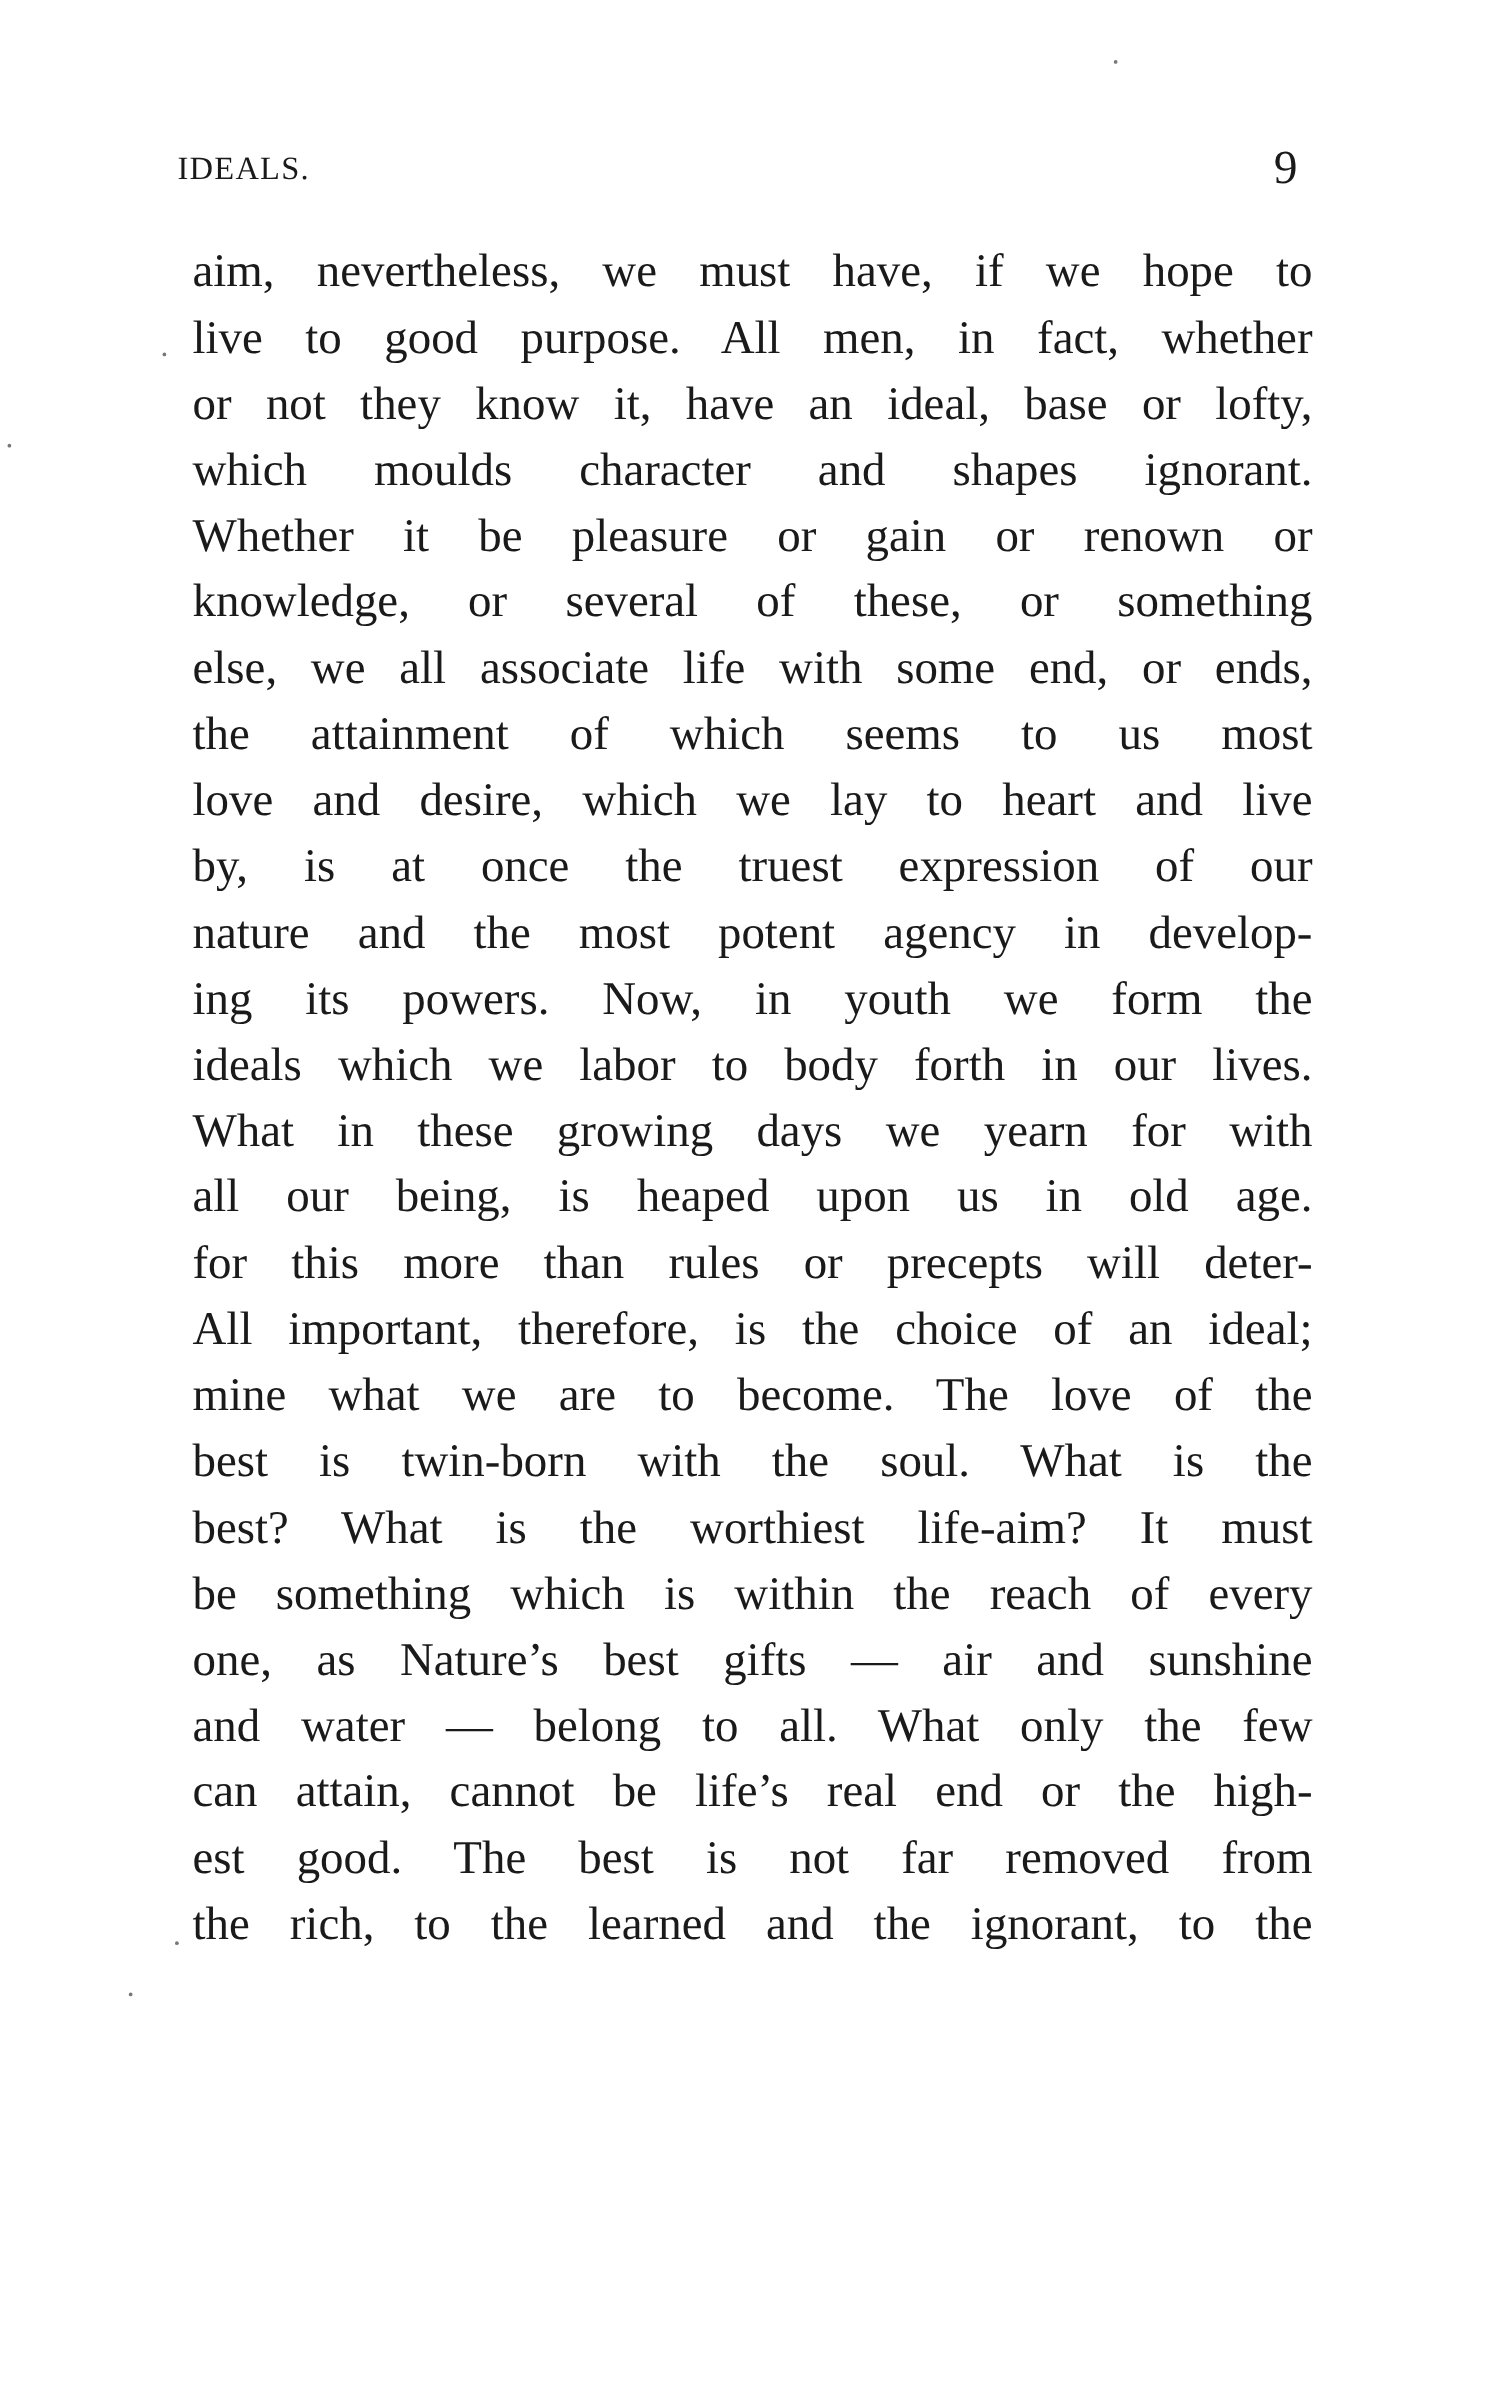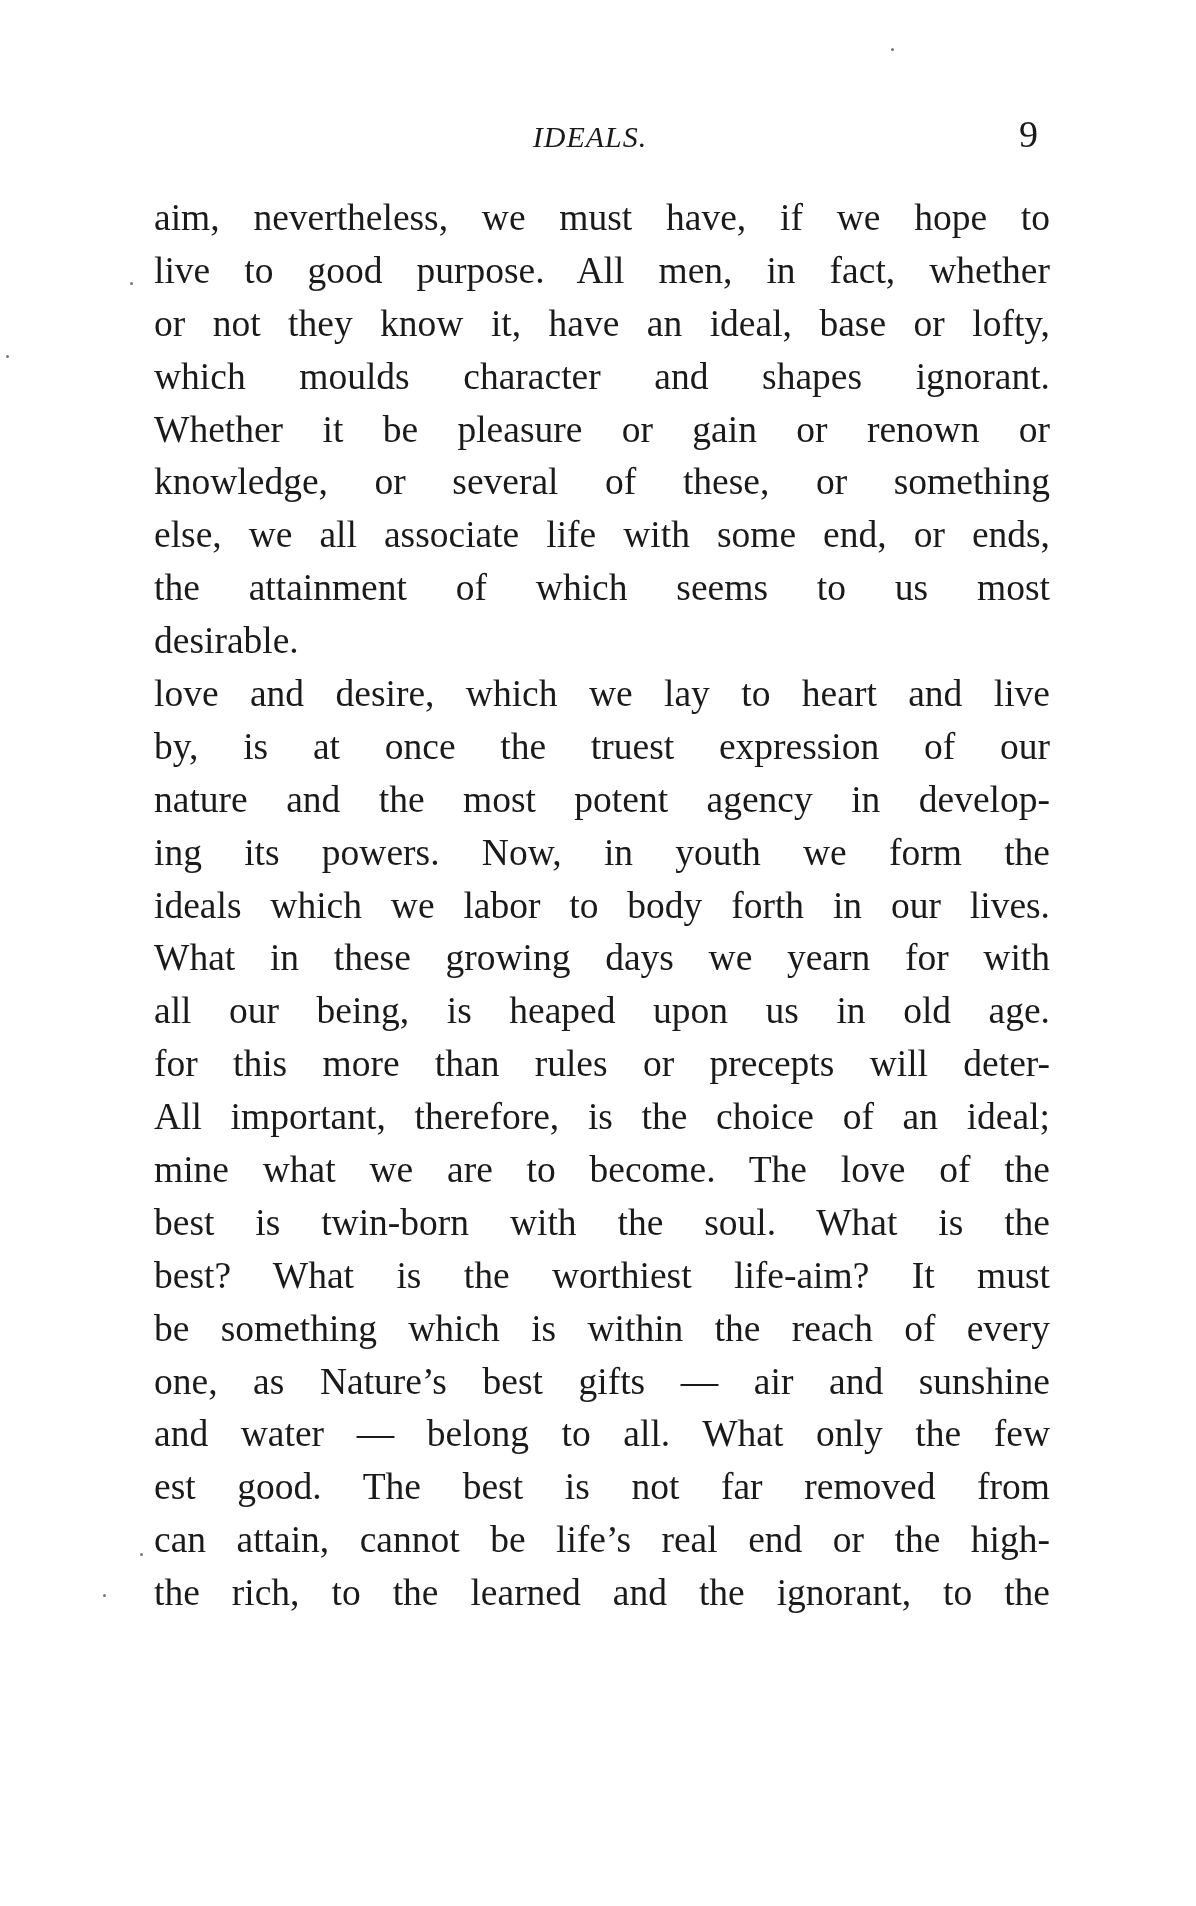--- a/index.html
+++ b/index.html
@@ -1,20 +1,20 @@
 <!DOCTYPE html>
 <html><head>
 <meta charset="utf-8">
 <style>
   html, body { margin: 0; padding: 0; background: #ffffff; }
   body { width: 1196px; height: 1906px; position: relative; overflow: hidden;
          font-family: "Liberation Serif", "DejaVu Serif", serif; color: #1a1a1a; }
   .header { position: absolute; top: 112px; left: 142px; width: 896px; height: 50px; }
-  .running-title { position: absolute; left: 0; right: 0; text-align: center;
-         font-style: italic; font-size: 30px; letter-spacing: 1px; top: 8px; }
+  .running-title { position: absolute; left: 0; right: 0; text-align: left;
+         font-size: 26px; letter-spacing: 1px; top: 8px; }
   .page-number { position: absolute; right: 0; top: 0; font-size: 38px; }
   .body-text { position: absolute; top: 192px; left: 154px; width: 896px;
          font-size: 37.5px; line-height: 52.9px; }
   .line { display: block; text-align: justify; text-align-last: justify; white-space: nowrap; height: 52.9px; }
   .line.last { text-align-last: left; }
   .line.indent { padding-left: 36px; }
   .speck { position: absolute; width: 3px; height: 3px; background: #777; border-radius: 50%; }
 </style>
 </head>
 <body>
@@ -27,40 +27,39 @@
 <div class="body-text">
   <div>
     <span class="line">aim, nevertheless, we must have, if we hope to</span>
     <span class="line">live to good purpose.  All men, in fact, whether</span>
     <span class="line">or not they know it, have an ideal, base or lofty,</span>
     <span class="line">which moulds character and shapes ignorant.</span>
     <span class="line">Whether it be pleasure or gain or renown or</span>
     <span class="line">knowledge, or several of these, or something</span>
     <span class="line">else, we all associate life with some end, or ends,</span>
     <span class="line">the attainment of which seems to us most</span>
-    <span class="line last">desirable.</span>
   </div>
   <div>
     <span class="line">love and desire, which we lay to heart and live</span>
     <span class="line">by, is at once the truest expression of our</span>
     <span class="line">nature and the most potent agency in develop-</span>
     <span class="line">ing its powers.  Now, in youth we form the</span>
     <span class="line">ideals which we labor to body forth in our lives.</span>
     <span class="line">What in these growing days we yearn for with</span>
     <span class="line">all our being, is heaped upon us in old age.</span>
     <span class="line">for this more than rules or precepts will deter-</span>
     <span class="line">All important, therefore, is the choice of an ideal;</span>
     <span class="line">mine what we are to become.  The love of the</span>
     <span class="line">best is twin-born with the soul.  What is the</span>
     <span class="line">best?  What is the worthiest life-aim?  It must</span>
     <span class="line">be something which is within the reach of every</span>
     <span class="line">one, as Nature’s best gifts — air and sunshine</span>
     <span class="line">and water — belong to all.  What only the few</span>
+    <span class="line">can attain, cannot be life’s real end or the high-</span>
     <span class="line">est good.  The best is not far removed from</span>
-    <span class="line">can attain, cannot be life’s real end or the high-</span>
     <span class="line">the rich, to the learned and the ignorant, to the</span>
   </div>
 </div>
 
 <span class="speck" style="left:891px;top:48px;"></span>
 <span class="speck" style="left:130px;top:282px;"></span>
 <span class="speck" style="left:6px;top:355px;"></span>
 <span class="speck" style="left:140px;top:1553px;"></span>
 <span class="speck" style="left:103px;top:1594px;"></span>
 

